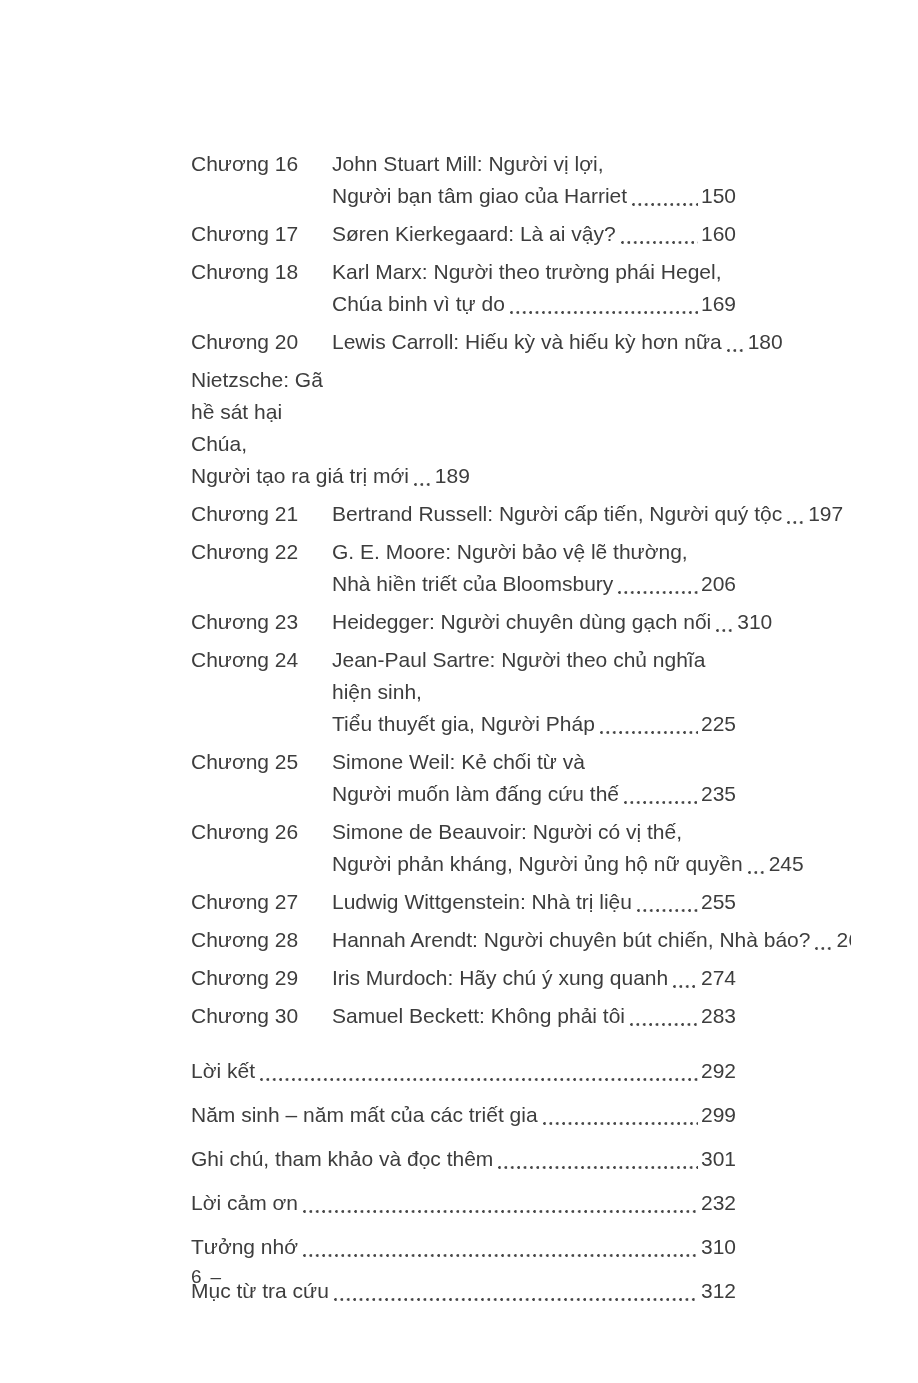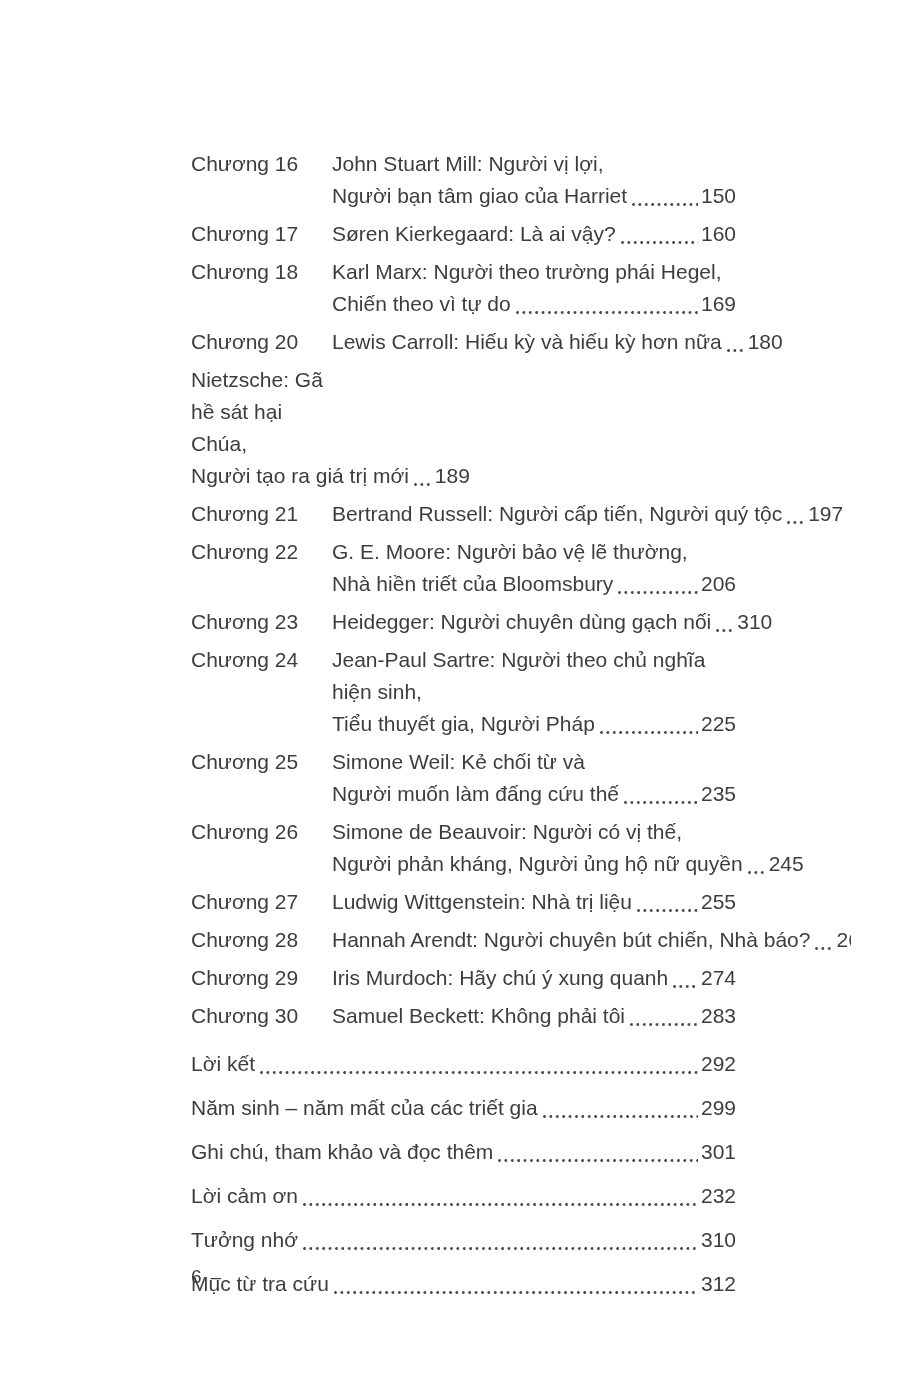--- a/index.html
+++ b/index.html
@@ -48,21 +48,21 @@
     margin: 0 3px 6px 5px;
     background-image: radial-gradient(circle at 1.5px 1.5px, #474747 1.15px, rgba(0,0,0,0) 1.6px);
     background-size: 6.4px 3px;
     background-repeat: repeat-x;
     background-position: left bottom;
   }
   .page-num {
     white-space: nowrap;
   }
   #backmatter {
-    margin-top: 16px;
+    margin-top: 23px;
   }
   .back-entry {
     display: flex;
     font-size: 21px;
     line-height: 32px;
     margin-bottom: 12px;
   }
   .page-footer {
     position: absolute;
     left: 124px;
@@ -104,21 +104,21 @@
               <span class="page-num">160</span>
             </div>
           </div>
   </div>
 
   <div class="chapter">
     <div class="chapter-label">Chương 18</div>
     <div class="chapter-body">
             <div class="title-line">Karl Marx: Người theo trường phái Hegel,</div>
             <div class="title-line leader-line">
-              <span class="title-text">Chiến theo vì tự do</span>
+              <span class="title-text">Chúa binh vì tự do</span>
               <span class="leader"></span>
               <span class="page-num">169</span>
             </div>
           </div>
   </div>
 
   <div class="chapter">
     <div class="chapter-label">Chương 20</div>
     <div class="chapter-body">
             <div class="title-line leader-line">

